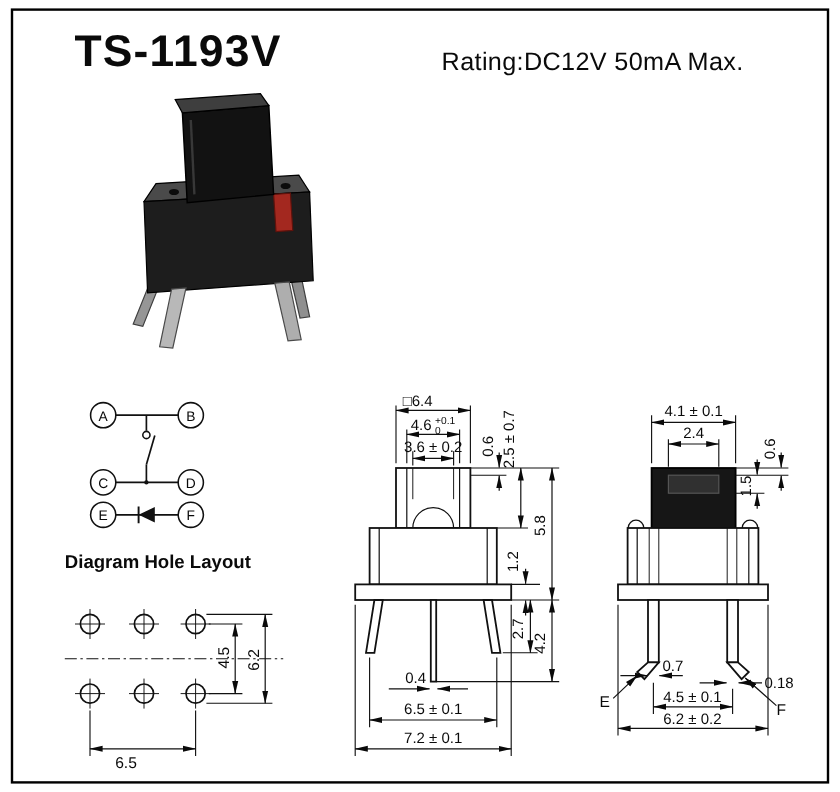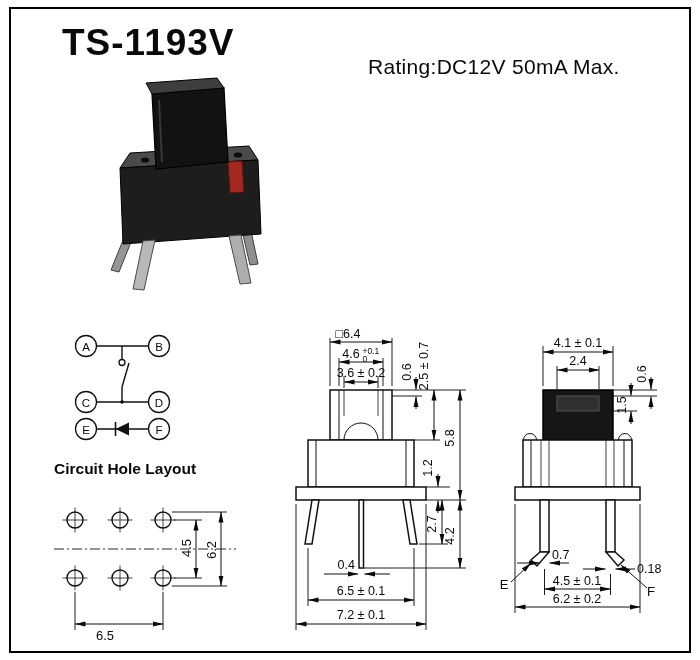--- a/index.html
+++ b/index.html
@@ -5,21 +5,21 @@
   * { margin:0; padding:0; box-sizing:border-box; }
   html,body { background:#ffffff; }
   body {
     width:700px; height:660px;
     font-family:"Liberation Sans", "DejaVu Sans", sans-serif;
     color:#0a0a0a;
   }
   .page { position:relative; width:700px; height:660px; background:#fff; overflow:hidden; }
   .frame { position:absolute; left:9px; top:7px; right:9px; bottom:7px; border:2.5px solid #000; }
   .title { position:absolute; left:62px; top:22px; font-size:37px; font-weight:bold; letter-spacing:1px; }
-  .rating { position:absolute; left:368px; top:55px; font-size:21px; letter-spacing:0.3px; }
+  .rating { position:absolute; left:368px; top:40px; font-size:21px; letter-spacing:0.3px; }
   .heading { position:absolute; font-size:15.5px; font-weight:bold; }
   #circuit-heading  { left:54px; top:301px; }
   #mounting-heading { left:54px; top:460px; }
   svg.abs { position:absolute; }
   #photo      { left:88px;  top:76px;  }
   #circuit    { left:66px;  top:330px; }
   #mounting   { left:48px;  top:482px; }
   #front-view { left:278px; top:326px; }
   #side-view  { left:485px; top:333px; }
   svg text { font-family:"Liberation Sans", "DejaVu Sans", sans-serif; fill:#0a0a0a; }
@@ -95,21 +95,21 @@
       <text class="term" x="20" y="76.5" text-anchor="middle">C</text>
       <circle cx="93" cy="72" r="10.5" fill="#fff" stroke="#111" stroke-width="1.3"></circle>
       <text class="term" x="93" y="76.5" text-anchor="middle">D</text>
       <circle cx="20" cy="99" r="10.5" fill="#fff" stroke="#111" stroke-width="1.3"></circle>
       <text class="term" x="20" y="103.5" text-anchor="middle">E</text>
       <circle cx="93" cy="99" r="10.5" fill="#fff" stroke="#111" stroke-width="1.3"></circle>
       <text class="term" x="93" y="103.5" text-anchor="middle">F</text>
     </g>
   </svg>
 
-  <div class="heading" id="mounting-heading">Circuit Hole Layout</div>
+  <div class="heading" id="mounting-heading">Diagram Hole Layout</div>
 
   <svg id="mounting" class="abs" width="195" height="170" viewBox="0 0 195 170">
     <line class="cl" x1="6" y1="67" x2="188" y2="67" stroke-dasharray="10 3 2 3"></line>
     <g fill="#fff" stroke="#111">
       <g>
           <circle cx="27" cy="38" r="8" stroke-width="1.4"></circle>
           <line class="pline2" x1="14.5" y1="38" x2="39.5" y2="38"></line>
           <line class="pline2" x1="27" y1="25.5" x2="27" y2="50.5"></line>
         </g>
       <g>

